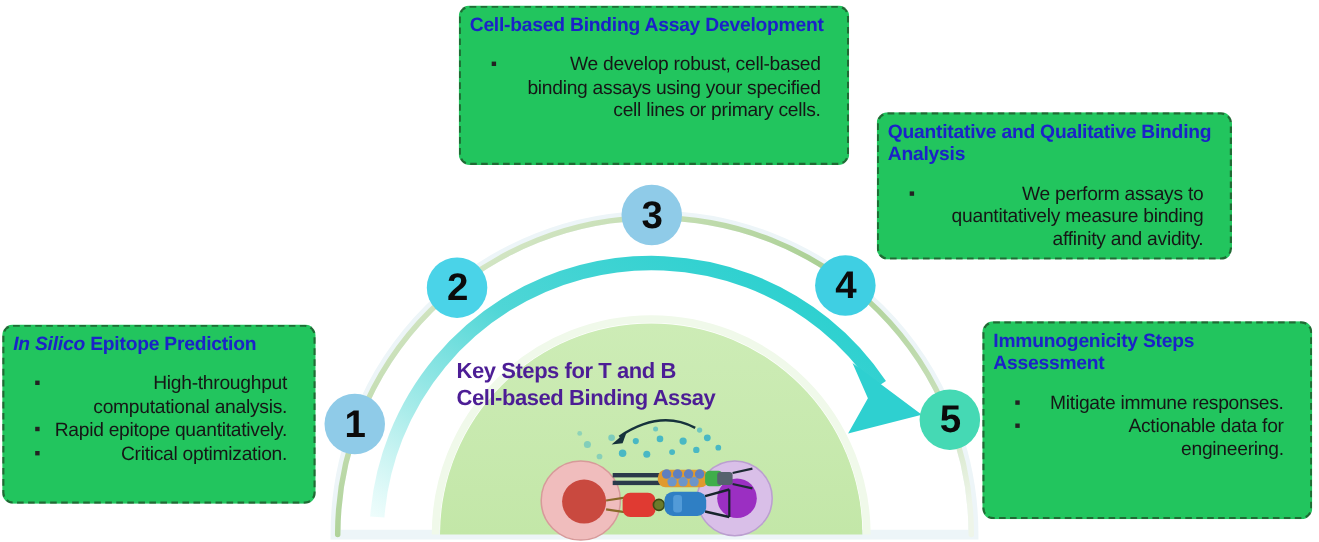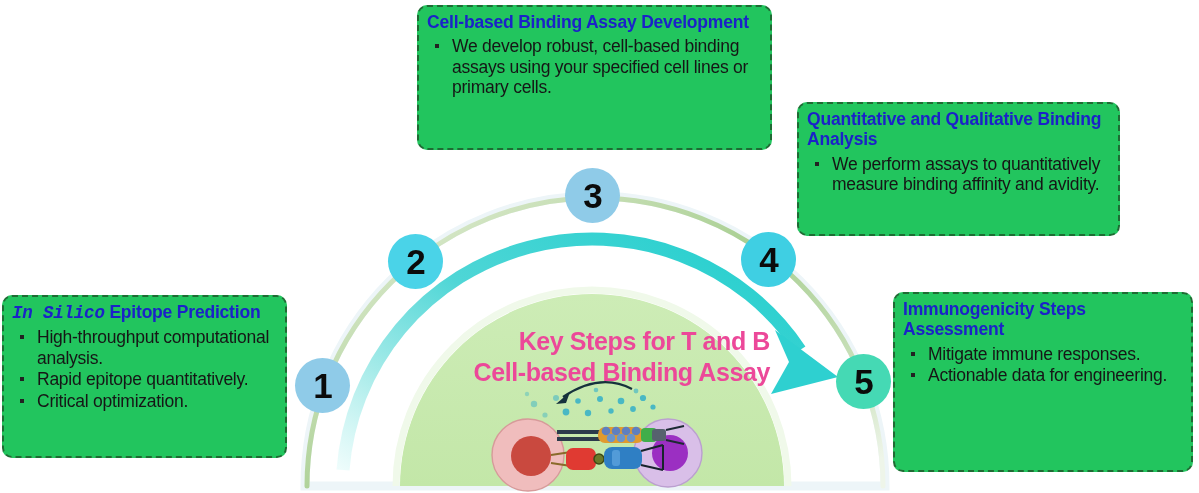--- a/index.html
+++ b/index.html
@@ -22,24 +22,24 @@
     padding:5px 8px 6px 8px;
   }
   .card-title{
     color:#1b22c8;
     font-weight:bold;
     font-size:17.5px;
     line-height:1.16;
     letter-spacing:-0.2px;
     margin:0 0 1px 0;
   }
-  .card-title em{font-style:italic;font-family:Liberation Mono, monospace;}
+  .card-title em{font-style:italic;}
   ul.blist{
     list-style:none;
-    margin:4px;padding:0;
+    margin:16px;padding:0;text-align:right;
   }
   ul.blist li{
     position:relative;
     padding-left:21px;
     color:#161616;
     font-size:17.5px;
     line-height:1.17;
     letter-spacing:-0.25px;
     margin-top:1px;
   }
@@ -71,25 +71,25 @@
     font-size:35px;
     line-height:1;
     letter-spacing:-1px;
     user-select:none;
   }
 
   
   #center-title{
     position:absolute;
     left:415px;top:326px;width:355px;
-    text-align:right;
+    text-align:left;
     font-weight:bold;
-    font-size:25px;
+    font-size:20px;
     line-height:1.22;
-    color:#ec4899;
+    color:#4c1d95;
     letter-spacing:-0.4px;
   }
 </style>
 </head>
 <body>
 
 <div id="stage">
 
   <svg id="arch" viewBox="0 0 1199 493">
     <defs>

